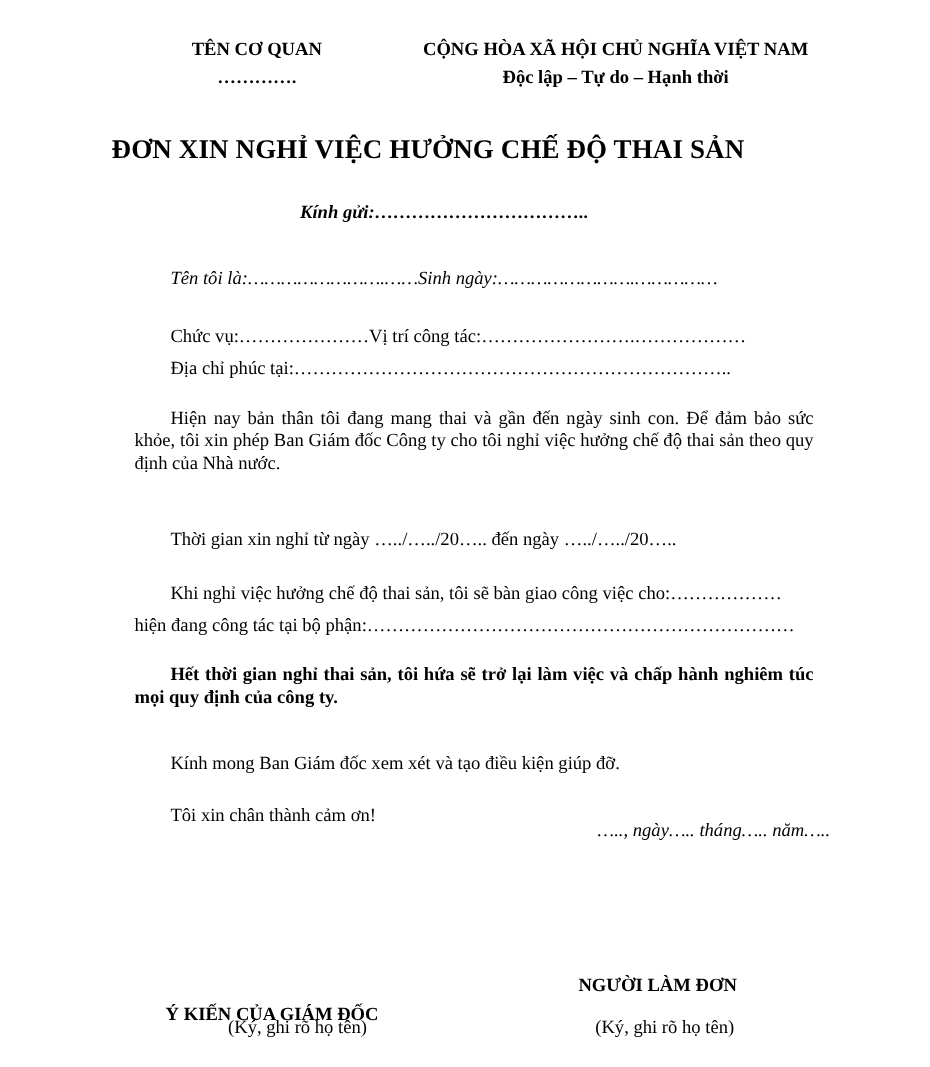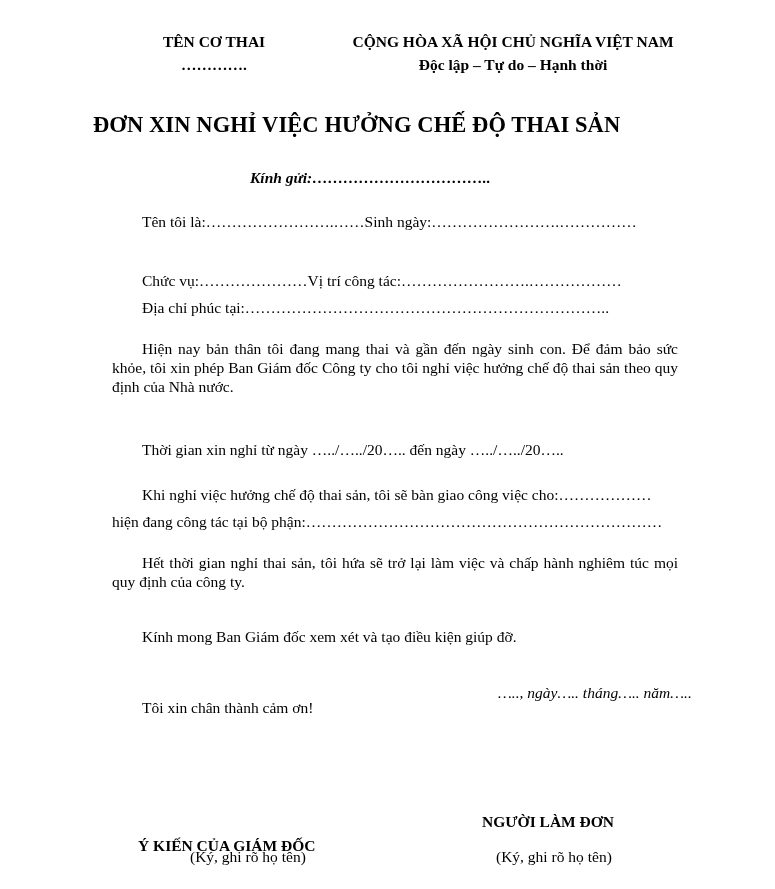--- a/index.html
+++ b/index.html
@@ -14,43 +14,43 @@
   .center { text-align: center; }
   .hdr { font-size: 15.5px; font-weight: bold; }
   .title { font-size: 22.5px; font-weight: bold; letter-spacing: 0.1px; }
   .para { position: absolute; left: 112px; width: 566px; line-height: 19px; text-align: justify; white-space: normal; }
   .para .indent { display: inline-block; width: 30px; }
   .line { position: absolute; left: 142px; white-space: nowrap; }
 </style>
 </head>
 <body>
 
-<div class="abs hdr center" style="left:130px; top:33px; width:168px;">TÊN CƠ THAI</div>
+<div class="abs hdr center" style="left:130px; top:33px; width:168px;">TÊN CƠ QUAN</div>
 <div class="abs hdr center" style="left:130px; top:56px; width:168px;">………….</div>
 <div class="abs hdr center" style="left:333px; top:33px; width:360px;font-family:Liberation Serif, serif;">CỘNG HÒA XÃ HỘI CHỦ NGHĨA VIỆT NAM</div>
 <div class="abs hdr center" style="left:333px; top:56px; width:360px;">Độc lập – Tự do – Hạnh thời</div>
 
 <div class="abs title" style="left:93px; top:112px;">ĐƠN XIN NGHỈ VIỆC HƯỞNG CHẾ ĐỘ THAI SẢN</div>
 
 <div class="abs bold ital" style="left:250px; top:169px;">Kính gửi:……………………………..</div>
 
-<div class="line" style="top:213px;">Tên tôi là:…………………….……Sinh ngày:…………………….……………</div>
+<div class="line" style="top:224px;font-style:italic;">Tên tôi là:…………………….……Sinh ngày:…………………….……………</div>
 <div class="line" style="top:272px;">Chức vụ:…………………Vị trí công tác:…………………….………………</div>
 <div class="line" style="top:299px;">Địa chỉ phúc tại:……………………………………………………………..</div>
 
 <div class="para" style="top:339px;"><span class="indent"></span><span>Hiện nay bản thân tôi đang mang thai và gần đến ngày sinh con. Để đảm bảo sức khỏe, tôi xin phép Ban Giám đốc Công ty cho tôi nghỉ việc hưởng chế độ thai sản theo quy định của Nhà nước.</span></div>
 
 <div class="line" style="top:441px;">Thời gian xin nghỉ từ ngày …../…../20….. đến ngày …../…../20…..</div>
 
 <div class="line" style="top:486px;">Khi nghỉ việc hưởng chế độ thai sản, tôi sẽ bàn giao công việc cho:………………</div>
 <div class="abs" style="left:112px; top:513px;">hiện đang công tác tại bộ phận:……………………………………………………………</div>
 
-<div class="para" style="top:553px;"><span class="indent"></span><span>Hết thời gian nghỉ thai sản, tôi hứa sẽ trở lại làm việc và chấp hành nghiêm túc mọi quy định của công ty.</span></div>
+<div class="para" style="top:553px;font-weight:bold;"><span class="indent"></span><span>Hết thời gian nghỉ thai sản, tôi hứa sẽ trở lại làm việc và chấp hành nghiêm túc mọi quy định của công ty.</span></div>
 
 <div class="line" style="top:628px;">Kính mong Ban Giám đốc xem xét và tạo điều kiện giúp đỡ.</div>
-<div class="line" style="top:671px;margin-top:28px;">Tôi xin chân thành cảm ơn!</div>
+<div class="line" style="top:671px;">Tôi xin chân thành cảm ơn!</div>
 
 <div class="abs ital" style="left:498px; top:684px;">….., ngày….. tháng….. năm…..</div>
 
 <div class="abs bold" style="left:138px; top:813px;margin-top:24px;">Ý KIẾN CỦA GIÁM ĐỐC</div>
 <div class="abs" style="left:190px; top:848px;">(Ký, ghi rõ họ tên)</div>
 <div class="abs bold" style="left:482px; top:813px;">NGƯỜI LÀM ĐƠN</div>
 <div class="abs" style="left:496px; top:848px;">(Ký, ghi rõ họ tên)</div>
 
 </body></html>

